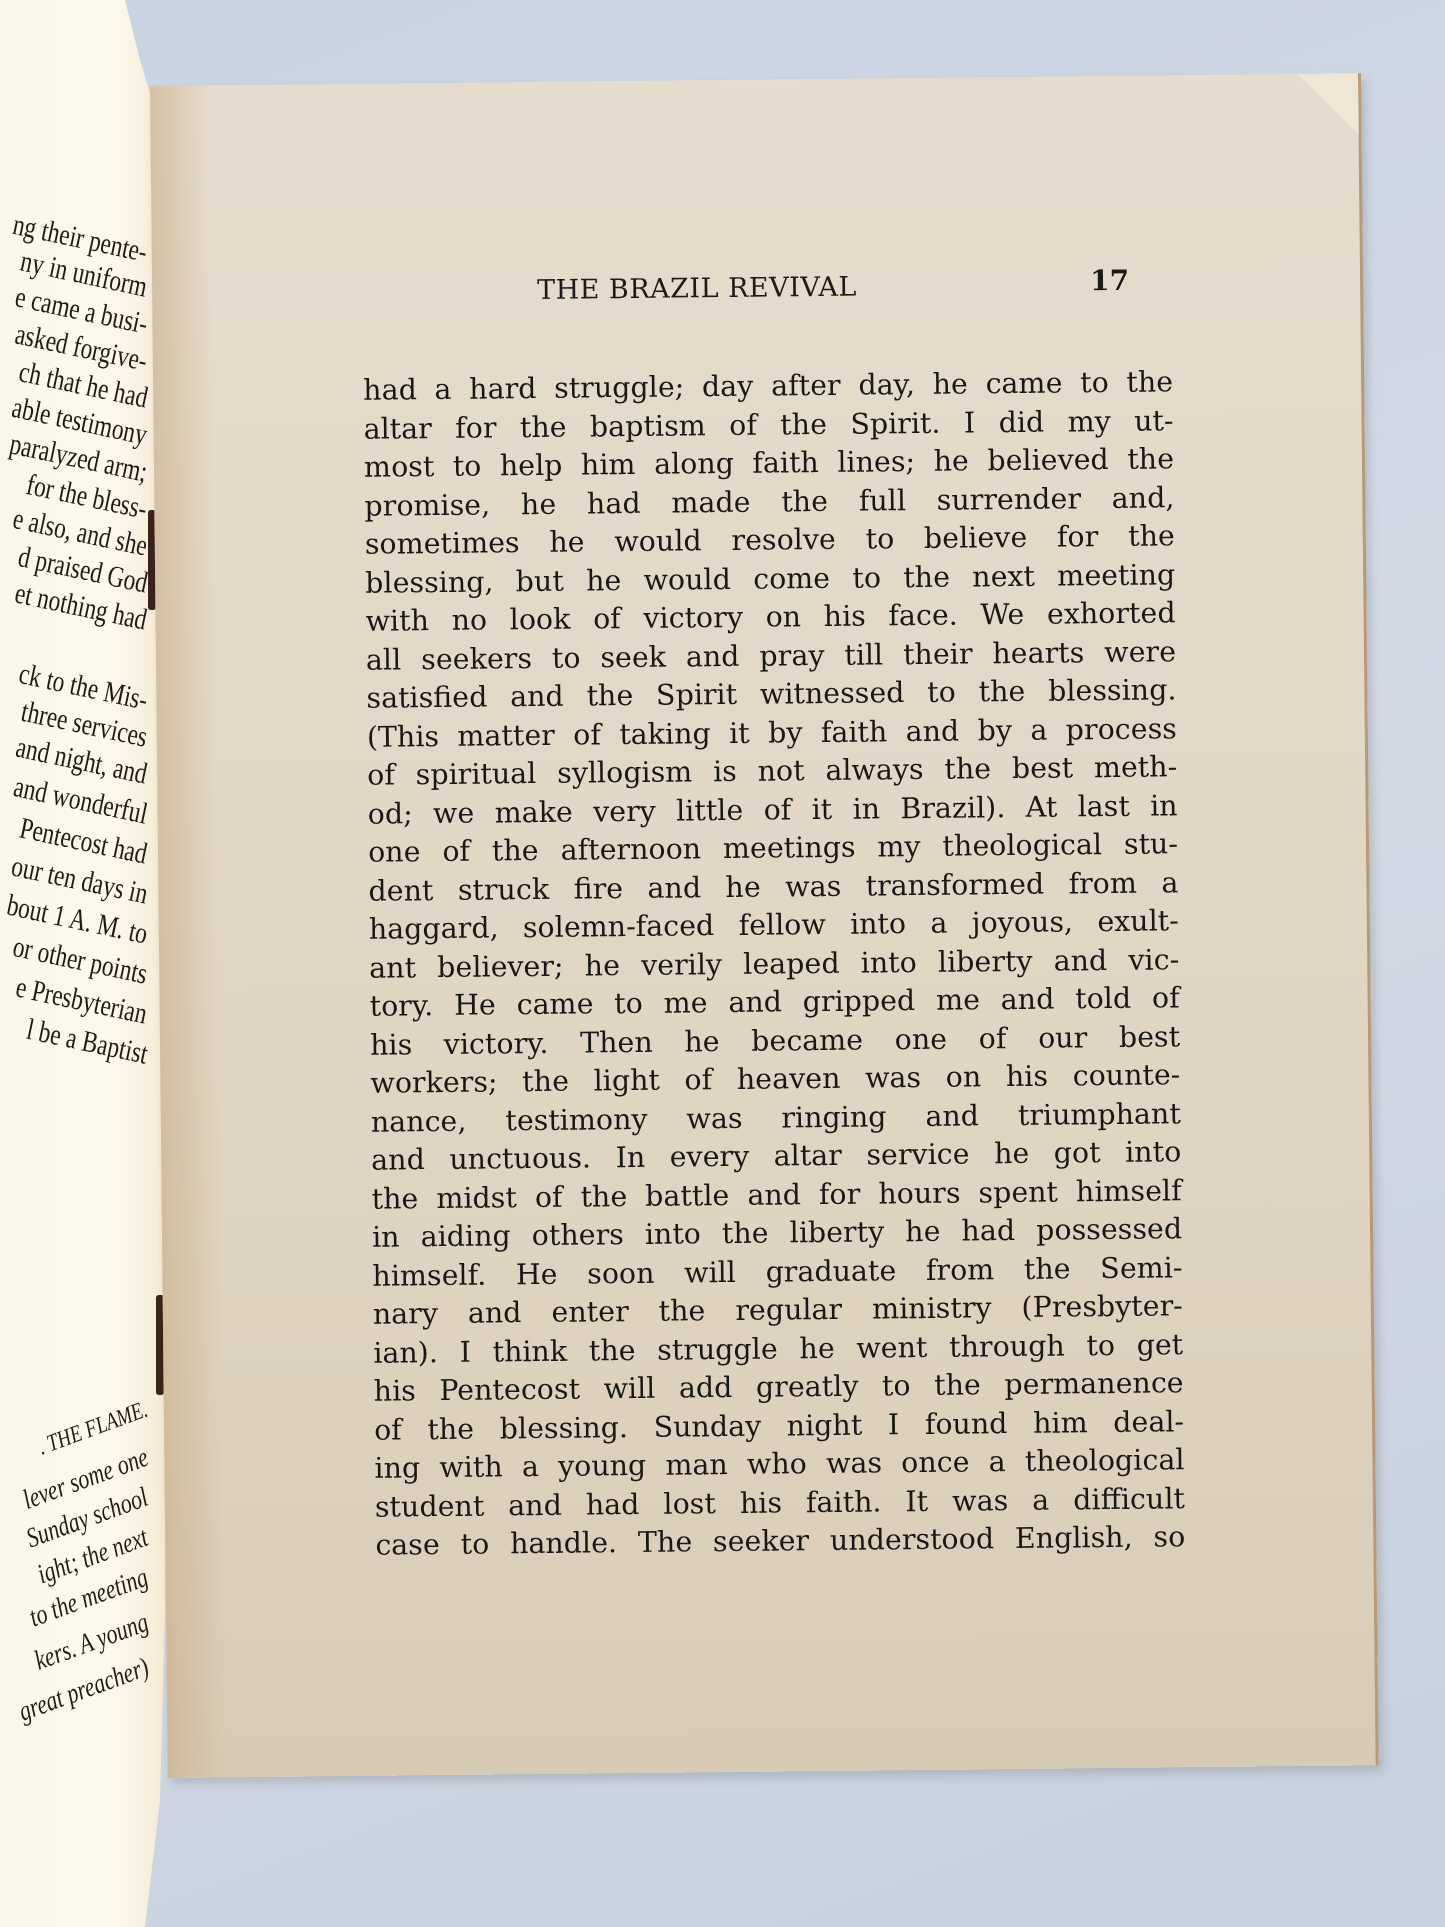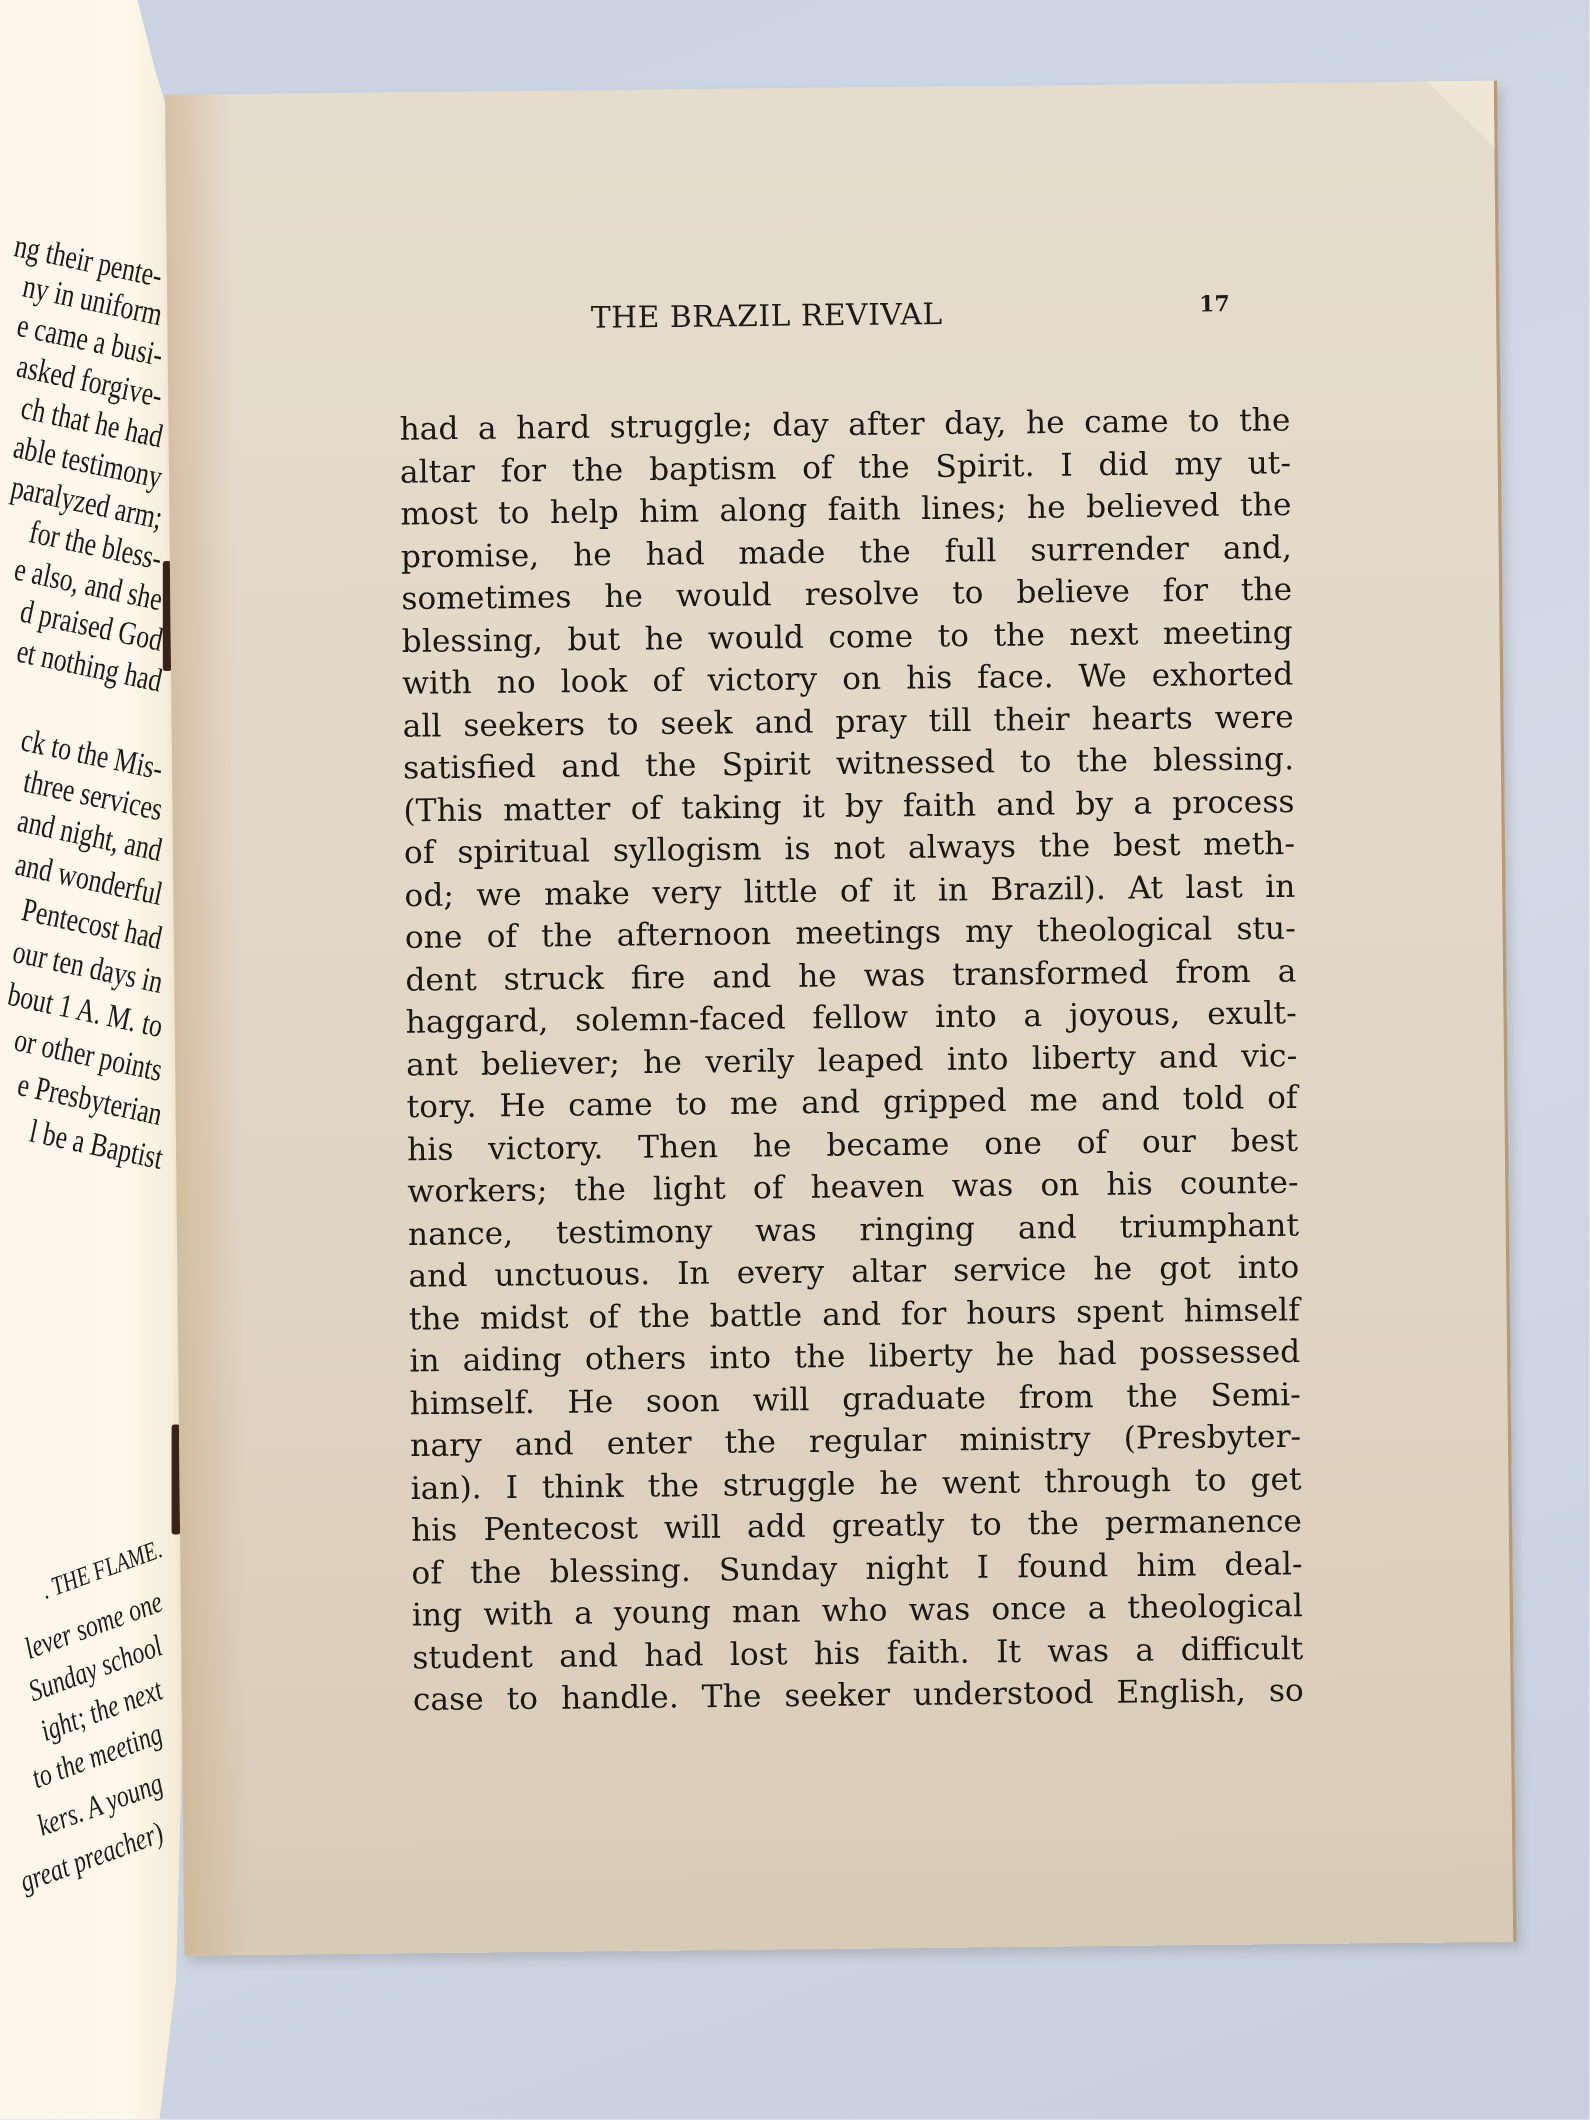--- a/index.html
+++ b/index.html
@@ -35,21 +35,21 @@
     position:absolute; right:0; top:0; width:80px; height:70px;
     background: linear-gradient(225deg, #f0e6d6 40%, rgba(0,0,0,0) 41%);
   }
   .running-head {
     position:absolute; top:192px; left:385px; width:600px;
     font-size:27px; letter-spacing:0.5px; color:#1d1a17;
     text-align:left;
   }
   .page-number {
     position:absolute; top:188px; left:938px;
-    font-size:20px; font-weight:bold; color:#1d1a17;
+    font-size:28px; font-weight:bold; color:#1d1a17;
   }
   .body-text {
     position:absolute; top:288px; left:210px; width:810px;
     color:#1a1714; font-size:28.5px;
   }
   .body-line {
     display:block; height:38.5px; line-height:38.5px;
     text-align:justify; text-align-last:justify; white-space:nowrap;
   }
   .stitch {

